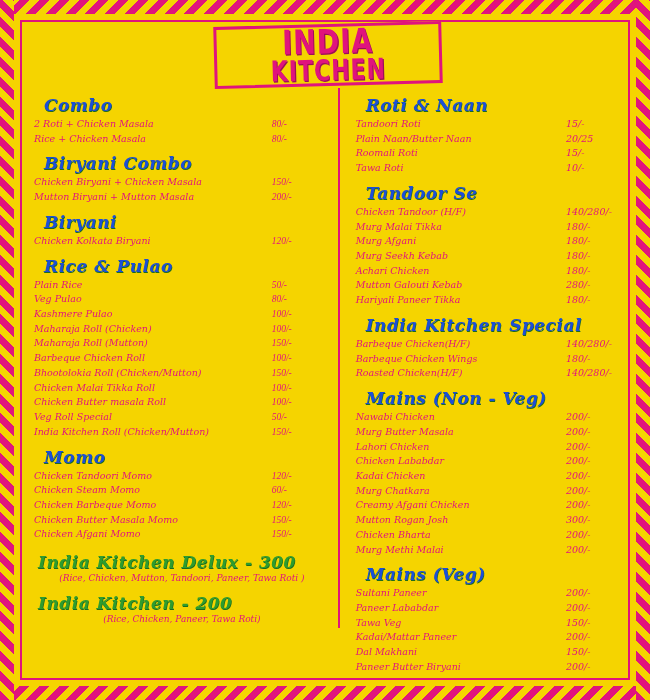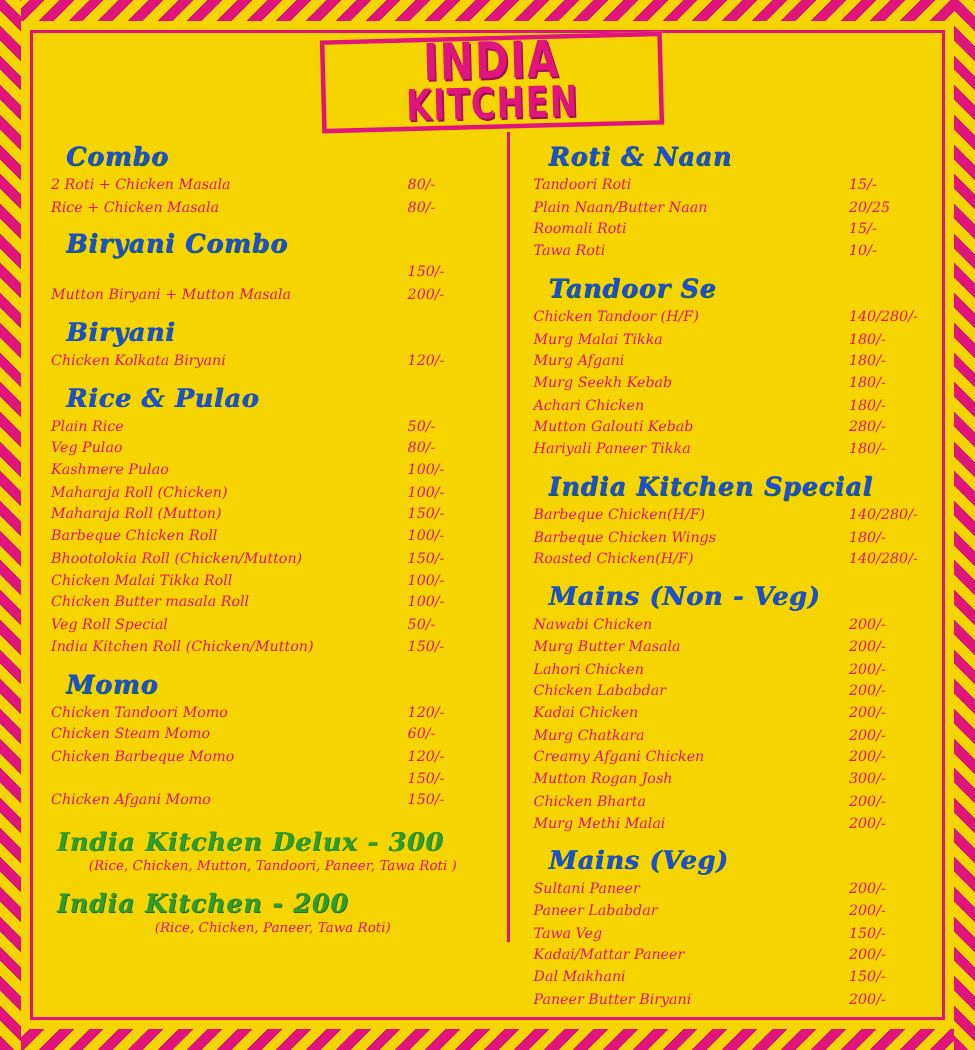--- a/index.html
+++ b/index.html
@@ -123,21 +123,21 @@
     flex: 0 0 auto;
     white-space: nowrap;
   }
   .item-spacer { flex: 1 1 auto; }
   .item-price {
     flex: 0 0 auto;
     white-space: nowrap;
     text-align: left;
     width: 58px;
   }
-  .col-left .item-price { width: 52px; }
+  .col-left .item-price { width: 52px; font-family: Liberation Serif, serif; }
 
   
   .deal {
     margin: 10px 0 0 8px;
   }
   .deal-title {
     color: #2e9c2e;
     font-style: italic;
     font-weight: bold;
     font-size: 17px;
@@ -180,20 +180,21 @@
           <span class="item-spacer"></span>
           <span class="item-price">80/-</span>
         </div>
         <div class="item">
           <span class="item-name">Rice + Chicken Masala</span>
           <span class="item-spacer"></span>
           <span class="item-price">80/-</span>
         </div>
         <div class="section-title">Biryani  Combo</div>
         <div class="item">
+          <span class="item-name">Chicken Biryani + Chicken Masala</span>
           <span class="item-spacer"></span>
           <span class="item-price">150/-</span>
         </div>
         <div class="item">
           <span class="item-name">Mutton Biryani + Mutton Masala</span>
           <span class="item-spacer"></span>
           <span class="item-price">200/-</span>
         </div>
         <div class="section-title">Biryani</div>
         <div class="item">
@@ -267,20 +268,21 @@
           <span class="item-name">Chicken Steam Momo</span>
           <span class="item-spacer"></span>
           <span class="item-price">60/-</span>
         </div>
         <div class="item">
           <span class="item-name">Chicken Barbeque Momo</span>
           <span class="item-spacer"></span>
           <span class="item-price">120/-</span>
         </div>
         <div class="item">
+          <span class="item-name">Chicken Butter Masala Momo</span>
           <span class="item-spacer"></span>
           <span class="item-price">150/-</span>
         </div>
         <div class="item">
           <span class="item-name">Chicken Afgani Momo</span>
           <span class="item-spacer"></span>
           <span class="item-price">150/-</span>
         </div>
         <div class="deal">
           <div class="deal-title">India Kitchen  Delux - 300</div>

